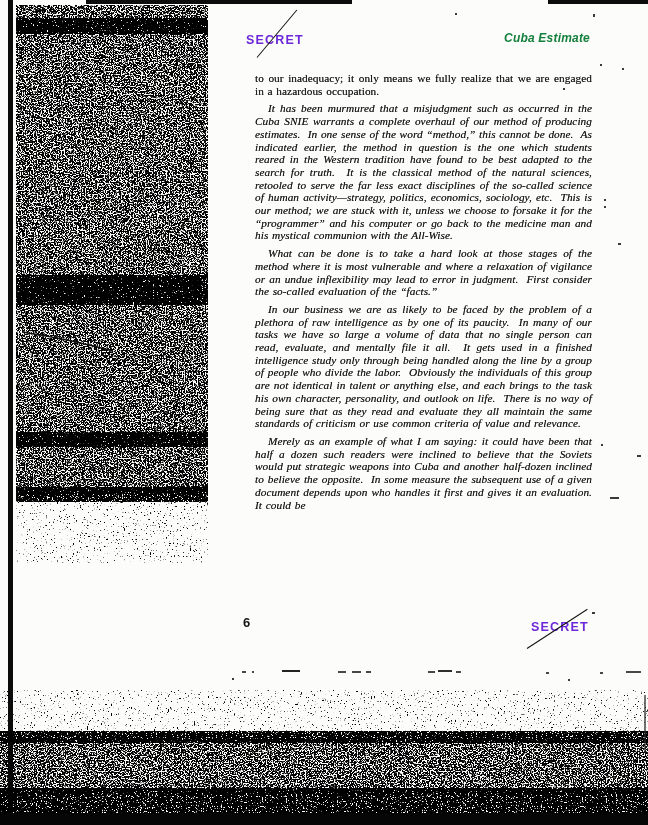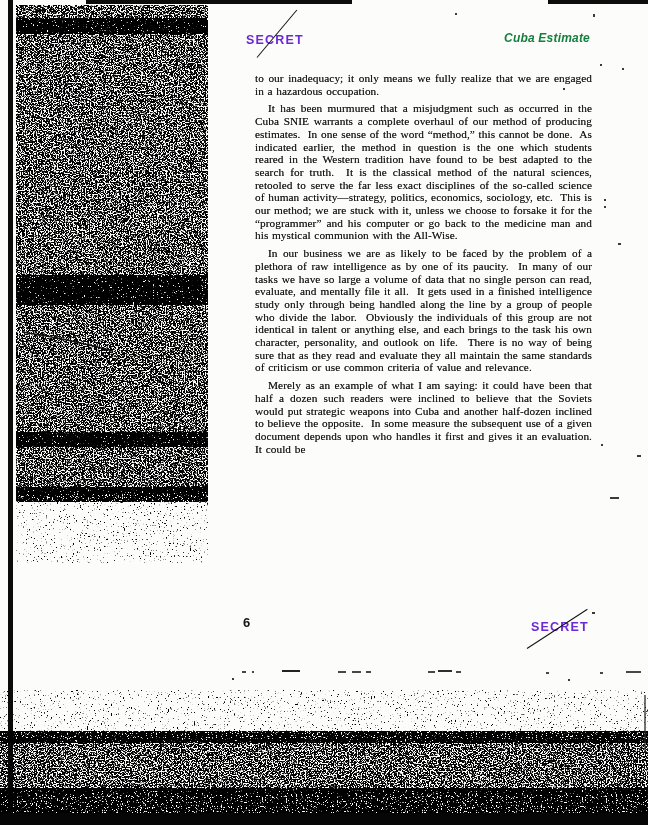--- a/index.html
+++ b/index.html
@@ -36,21 +36,21 @@
     font-family:"Liberation Sans", sans-serif;font-weight:bold;font-size:13px;
   }
   .textcol{
     position:absolute;left:240px;top:72px;width:337px;
     color:#161616;font-size:11.3px;line-height:12.7px;
     text-align:justify;word-spacing:.8px;letter-spacing:.05px;
     text-shadow:0 0 .4px rgba(10,10,10,.65);
     margin-left:15px;
   }
   .textcol p{margin:0 0 5px 0;white-space:pre-wrap;}
-  .textcol p.indent{text-indent:13px;}
+  .textcol p.indent{text-indent:13px;font-style:italic;}
   .sect-head{
     margin:7px 0 5px 0;font-style:italic;font-weight:bold;font-size:11.6px;
     white-space:pre-wrap;
   }
 </style>
 </head>
 <body>
 
 <div class="edge-line"></div>
 <div class="topbar a"></div>
@@ -119,20 +119,21 @@
 <div class="speck" style="left:568px;top:679px;width:2px;height:2px"></div>
 
 <div class="stamp" style="left:246px;top:33px">SECRET</div>
 <div class="strike top"></div>
 
 <div class="doc-title">Cuba Estimate</div>
 
 <div class="textcol">
   <p>to our inadequacy; it only means we fully realize that we are engaged in a hazardous occupation.</p>
   <p class="indent">It has been murmured that a misjudgment such as occurred in the Cuba SNIE warrants a complete overhaul of our method of producing estimates.  In one sense of the word “method,” this cannot be done.  As indicated earlier, the method in question is the one which students reared in the Western tradition have found to be best adapted to the search for truth.  It is the classical method of the natural sciences, retooled to serve the far less exact disciplines of the so-called science of human activity—strategy, politics, economics, sociology, etc.  This is our method; we are stuck with it, unless we choose to forsake it for the “programmer” and his computer or go back to the medicine man and his mystical communion with the All-Wise.</p>
+  <p class="indent">What can be done is to take a hard look at those stages of the method where it is most vulnerable and where a relaxation of vigilance or an undue inflexibility may lead to error in judgment.  First consider the so-called evaluation of the “facts.”</p>
   <p class="indent">In our business we are as likely to be faced by the problem of a plethora of raw intelligence as by one of its paucity.  In many of our tasks we have so large a volume of data that no single person can read, evaluate, and mentally file it all.  It gets used in a finished intelligence study only through being handled along the line by a group of people who divide the labor.  Obviously the individuals of this group are not identical in talent or anything else, and each brings to the task his own character, personality, and outlook on life.  There is no way of being sure that as they read and evaluate they all maintain the same standards of criticism or use common criteria of value and relevance.</p>
   <p class="indent">Merely as an example of what I am saying: it could have been that half a dozen such readers were inclined to believe that the Soviets would put strategic weapons into Cuba and another half-dozen inclined to believe the opposite.  In some measure the subsequent use of a given document depends upon who handles it first and gives it an evaluation.  It could be</p>
 </div>
 
 <div class="page-num">6</div>
 
 <div class="stamp" style="left:531px;top:620px">SECRET</div>
 <div class="strike bottom"></div>
 
 </body></html>

